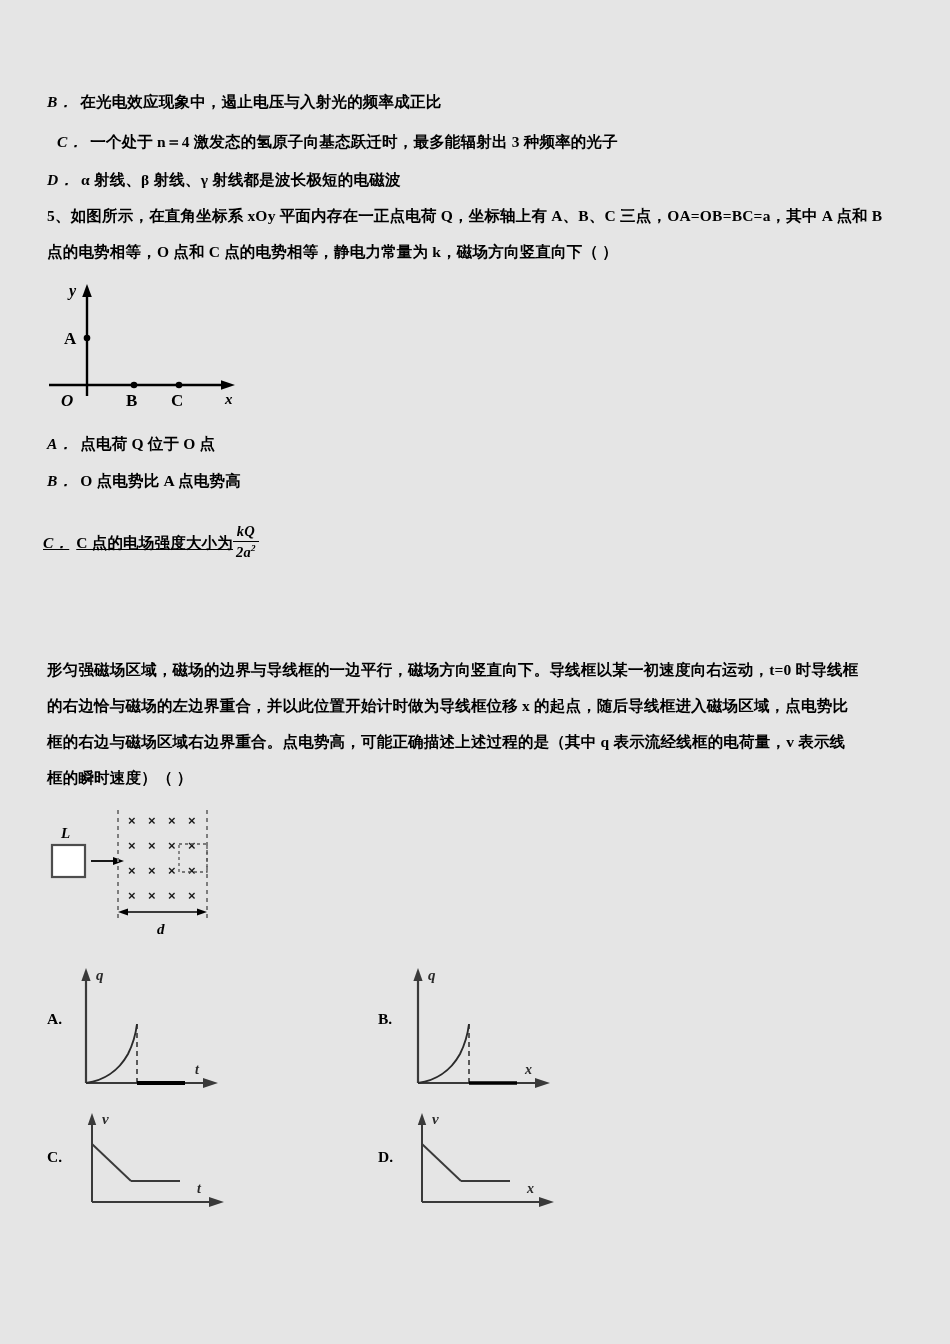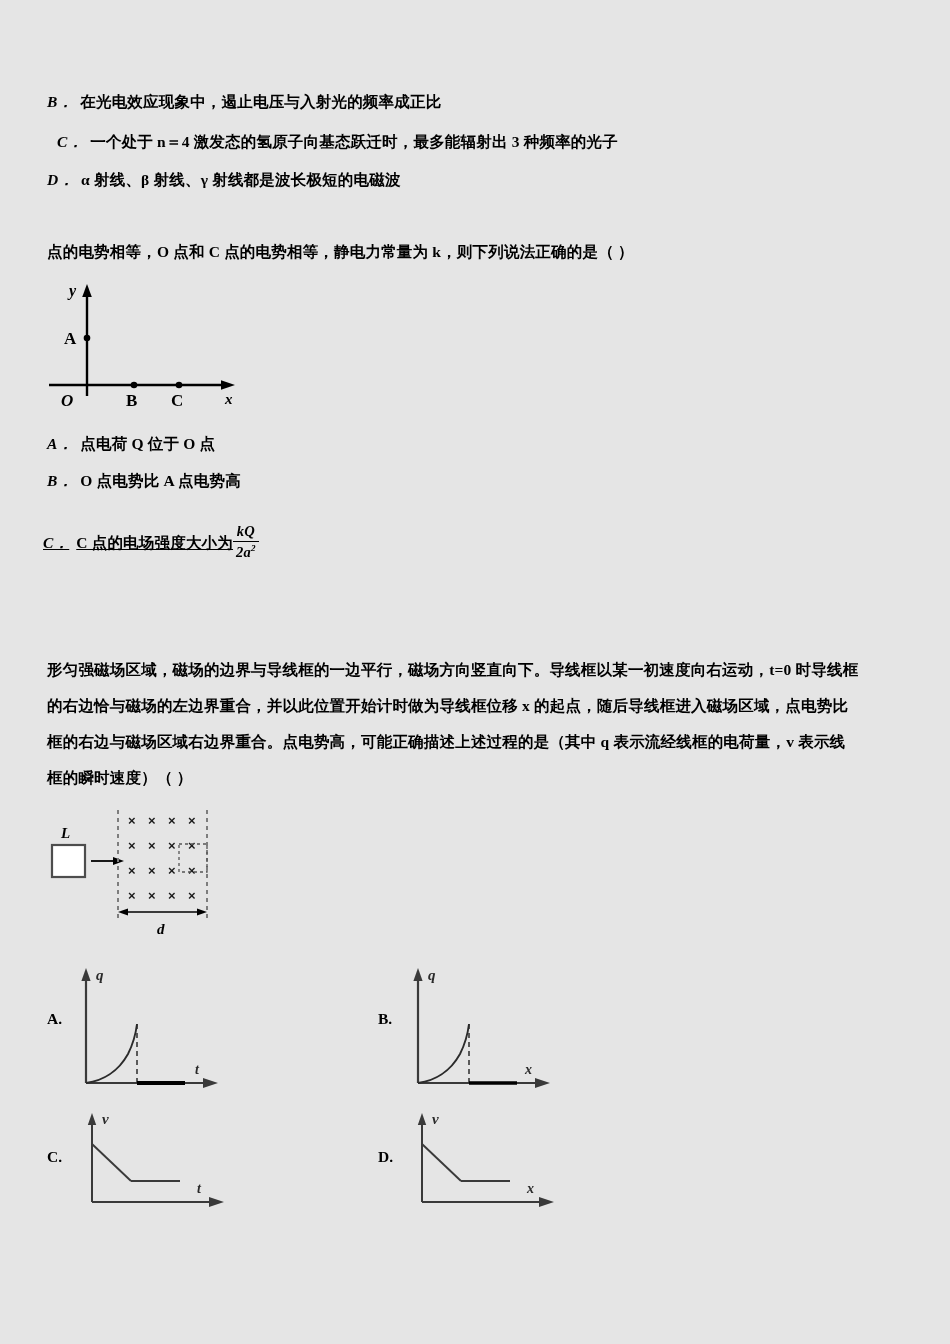--- a/index.html
+++ b/index.html
@@ -80,21 +80,22 @@
   </div>
 
   <div class="txt" style="left:47px; top:133px;margin-left:10px;">
     <span class="it">C．</span><span class="sp"></span><span>一个处于 n＝4 激发态的氢原子向基态跃迁时，最多能辐射出 3 种频率的光子</span>
   </div>
 
   <div class="txt" style="left:47px; top:171px;font-family:Liberation Serif, serif;">
     <span class="it">D．</span><span class="sp"></span><span>α 射线、β 射线、γ 射线都是波长极短的电磁波</span>
   </div>
 
-  <div class="txt" style="left:47px; top:243px;">点的电势相等，O 点和 C 点的电势相等，静电力常量为 k，则下列说法正确的是（      ）</div>
+  <div class="txt" style="left:47px; top:207px;">5、如图所示，在直角坐标系 xOy 平面内存在一正点电荷 Q，坐标轴上有 A、B、C 三点，OA=OB=BC=a，其中 A 点和 B</div>
+  <div class="txt" style="left:47px; top:243px;">点的电势相等，O 点和 C 点的电势相等，静电力常量为 k，磁场方向竖直向下（      ）</div>
 
   <div class="fig" style="left:47px; top:278px;">
     <svg width="210" height="125" viewBox="0 0 210 125">
 
       <line x1="40" y1="18" x2="40" y2="118" stroke="#000" stroke-width="2.4"></line>
       <polygon points="40,6 35.2,19 44.8,19" fill="#000"></polygon>
 
       <line x1="2" y1="107" x2="176" y2="107" stroke="#000" stroke-width="2.4"></line>
       <polygon points="188,107 174,102.2 174,111.8" fill="#000"></polygon>
 

